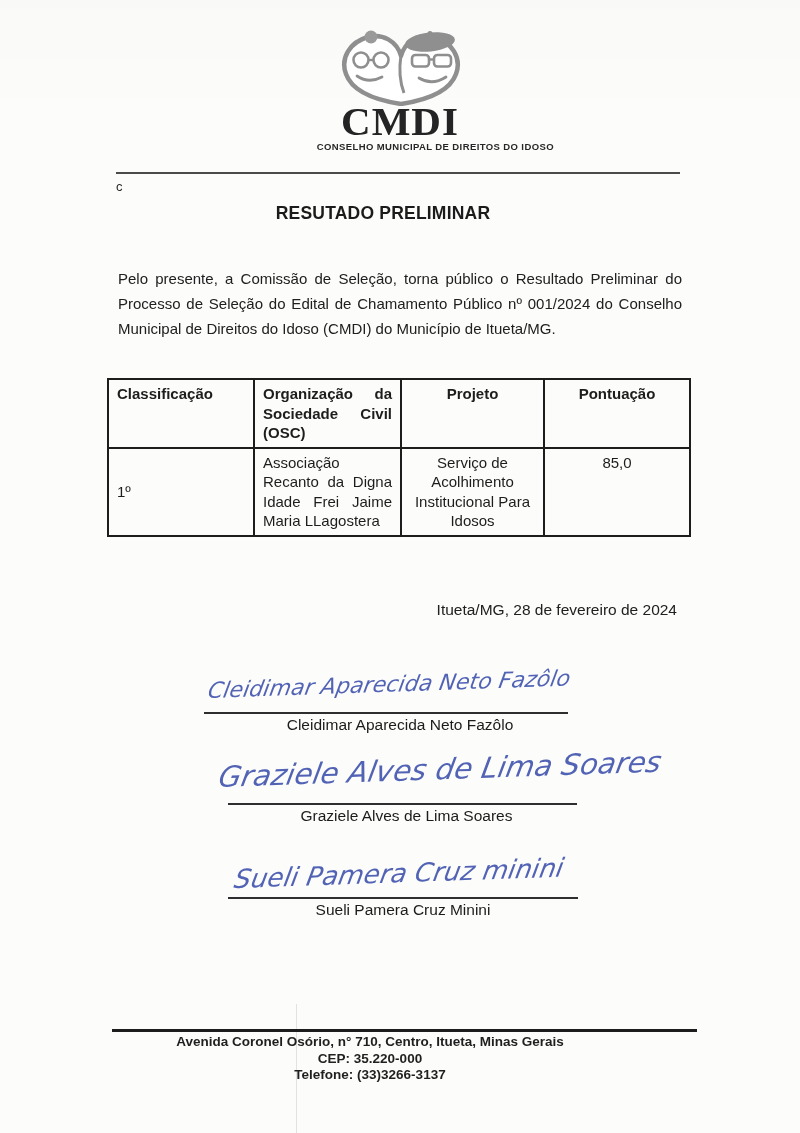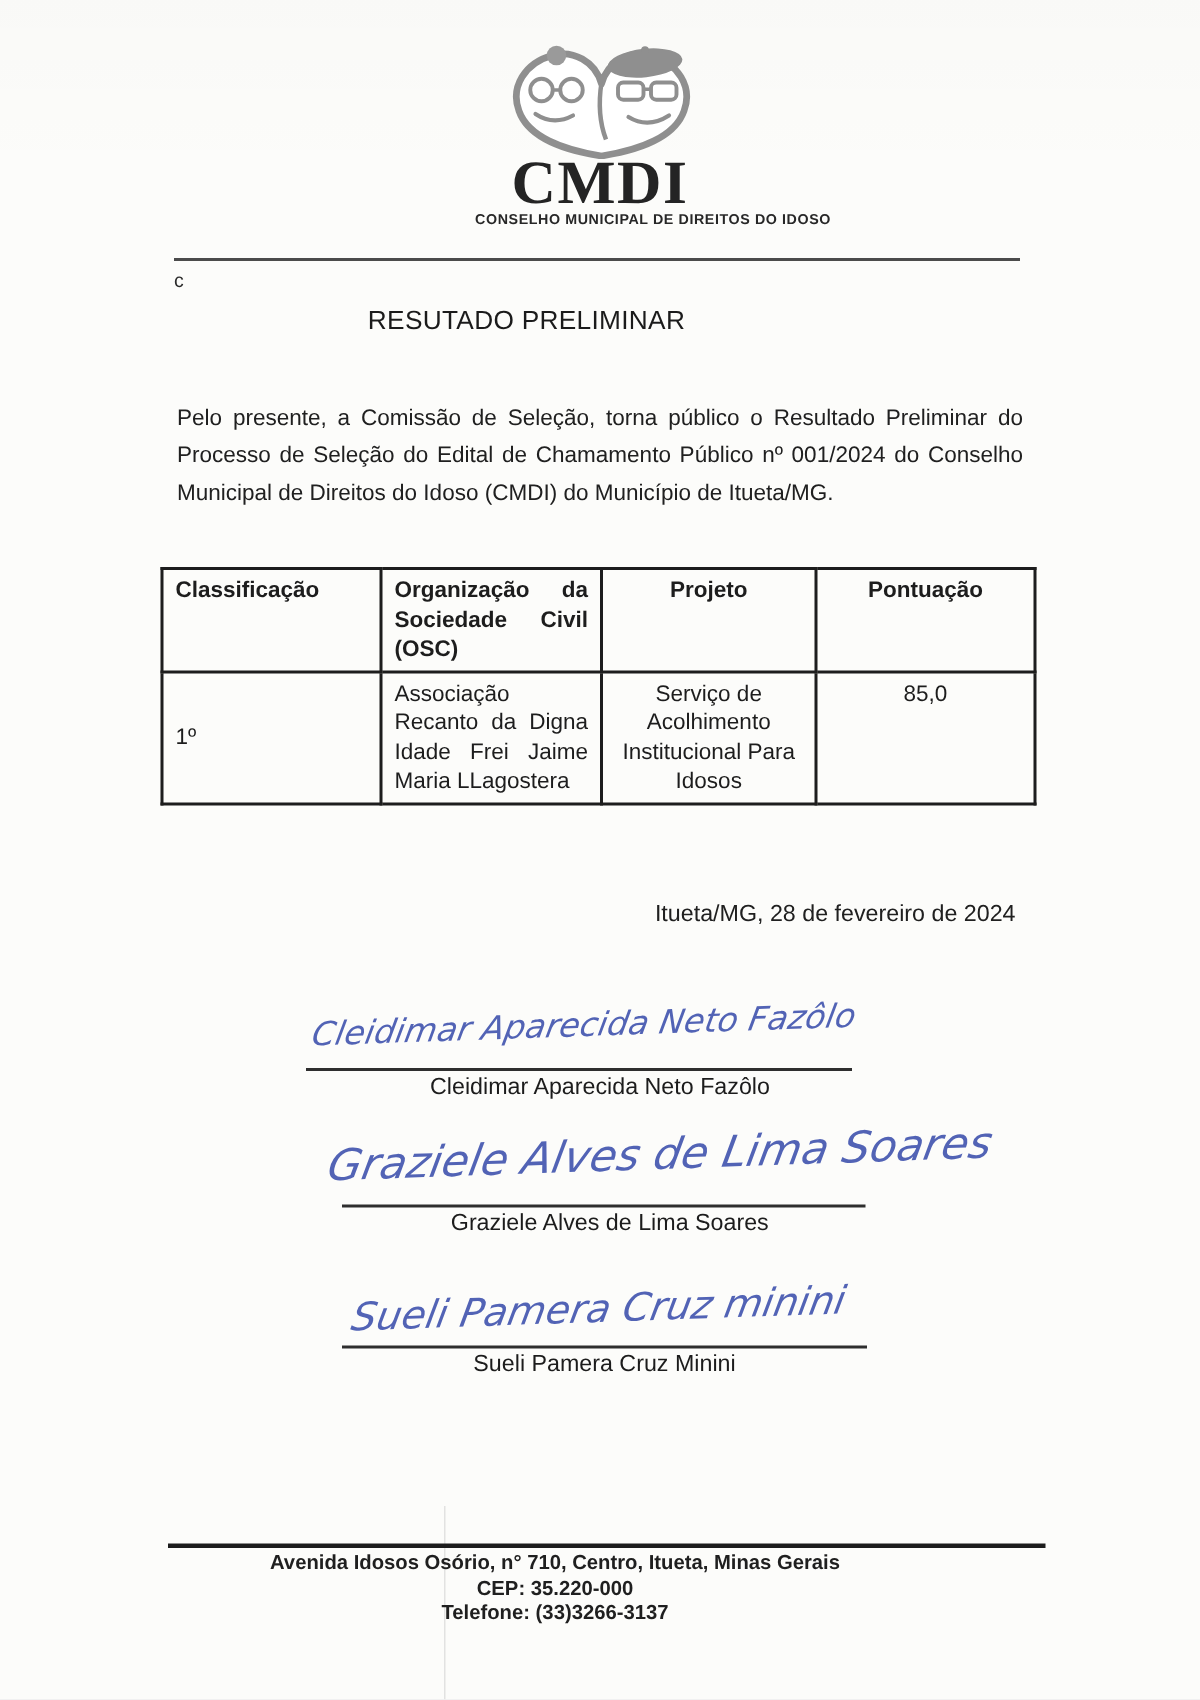--- a/index.html
+++ b/index.html
@@ -23,22 +23,22 @@
   }
 
   
   .header-rule { position:absolute; left:116px; top:172px; width:564px; height:2px; background:#4b4b4b; }
   .stray-char  { position:absolute; left:116px; top:179px; font-size:13px; color:#2b2b2b; }
   .footer-rule { position:absolute; left:112px; top:1029px; width:585px; height:2.5px; background:#1c1c1c; }
   .scan-crease { position:absolute; left:296px; top:1004px; width:1px; height:129px; background:rgba(110,110,110,0.18); }
 
   
   .doc-title {
-    position:absolute; left:100px; top:203px; width:502px; text-align:center;
-    font-weight:normal; font-size:17.5px; letter-spacing:0.2px; color:#1b1b1b;
+    position:absolute; left:132px; top:203px; width:502px; text-align:center;
+    font-weight:bold; font-size:17.5px; letter-spacing:0.2px; color:#1b1b1b;
   }
   .intro {
     position:absolute; left:118px; top:266px; width:564px;
     font-size:15px; line-height:25px; text-align:justify; color:#202020;
   }
 
   
   .results-table {
     position:absolute; left:107px; top:378px; width:582px;
     border-collapse:collapse; table-layout:fixed;
@@ -168,18 +168,18 @@
 
   <div class="sig" id="sig3">
     <div class="script">Sueli Pamera Cruz minini</div>
     <div class="sig-rule"></div>
     <div class="printed">Sueli Pamera Cruz Minini</div>
   </div>
 
   <div class="scan-crease"></div>
   <div class="footer-rule"></div>
   <div class="footer-text">
-    <div>Avenida Idosos Osório, n° 710, Centro, Itueta, Minas Gerais</div>
+    <div>Avenida Coronel Osório, n° 710, Centro, Itueta, Minas Gerais</div>
     <div>CEP: 35.220-000</div>
     <div>Telefone: (33)3266-3137</div>
   </div>
 
 </div>
 
 </body></html>

